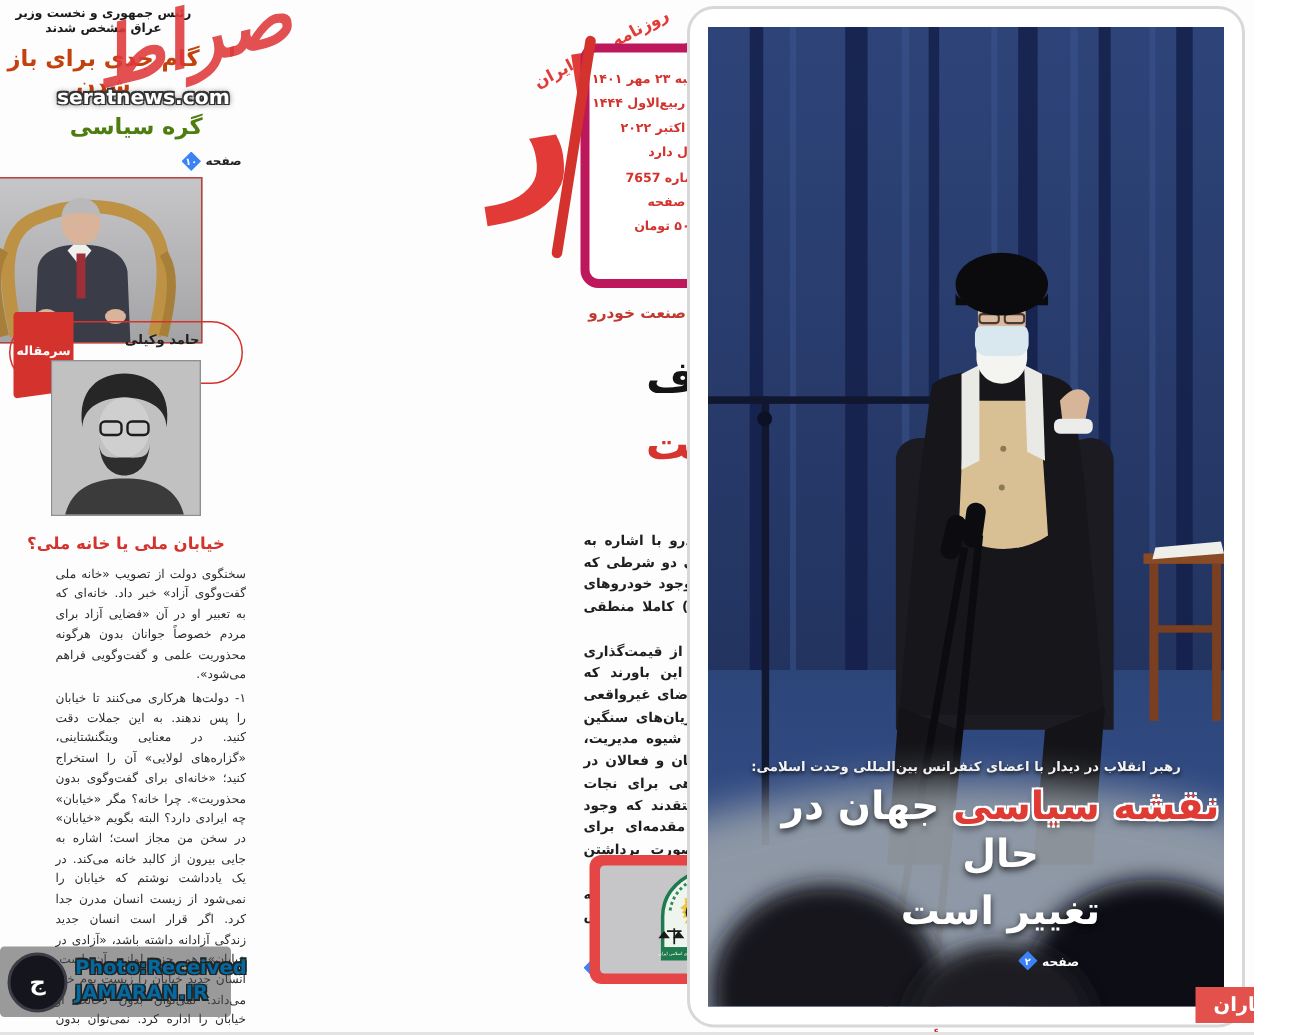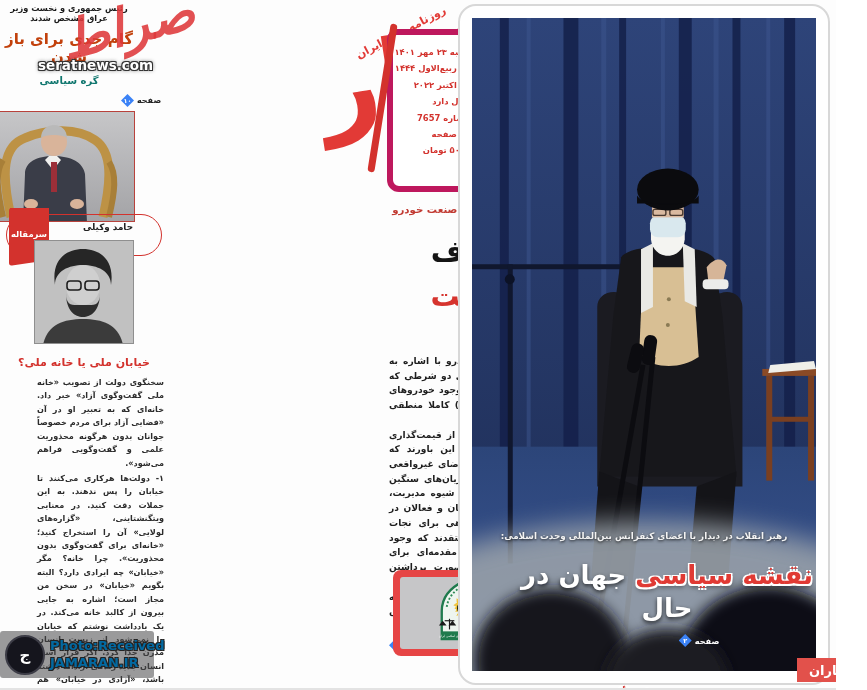--- a/index.html
+++ b/index.html
@@ -16,34 +16,34 @@
     width:13px; height:13px; background:#3b82f6;
     clip-path:polygon(50% 0,100% 50%,50% 100%,0 50%);
     color:#fff; font-size:6.5px; font-weight:bold; flex:0 0 auto;
   }
   .pg-diamond.white{ background:#fff; color:#d3322d; }
 
   
   .tl-article{ position:absolute; right:701px; left:3px; top:3px; width:auto; }
   .tl-kicker{ font-size:8.2px; font-weight:bold; color:#1a1a1a; text-align:center; }
   .tl-title1{ font-size:15px; font-weight:900; color:#c2410c; text-align:center; margin-top:7px; }
-  .tl-title2{ font-size:10px; font-weight:900; color:#0f766e; text-align:center; margin-top:9px; }
+  .tl-title2{ font-size:15px; font-weight:900; color:#4d7c0f; margin-top:9px; }
   .tl-pageref{ display:flex; align-items:center; gap:3px; justify-content:flex-end; margin:8px 0 4px; padding-left:118px; font-size:8px; font-weight:bold; color:#222; }
   .tl-photo{ width:161px; height:111px; border:1px solid #b8423c; overflow:hidden; position:relative; background:#b6b6b8; }
 
   
   .editorial{ position:absolute; left:4px; top:208px; width:160px; height:478px; overflow:hidden; }
   .ed-pill{ position:relative; height:42px; border:1.5px solid #d3322d; border-radius:21px; margin:6px 2px 0; }
   .ed-author{ position:absolute; top:7px; right:28px; font-size:8.8px; font-weight:bold; color:#222; }
   .ed-ribbon{ position:absolute; left:2px; top:-10px; width:40px; height:58px; background:#d3322d;
     transform:skewY(-8deg); border-radius:3px; display:flex; align-items:center; justify-content:center; }
   .ed-ribbon span{ color:#fff; font-size:8.4px; font-weight:bold; transform:skewY(8deg); }
   .ed-photo{ position:relative; z-index:2; width:100px; height:104px; margin:-16px auto 0; border:1px solid #8f8f8f; overflow:hidden; background:#cdcdcd; }
   .ed-title{ color:#d3322d; font-size:11px; font-weight:900; text-align:center; margin:12px 0 7px; }
-  .ed-body p{ font-size:8.1px; line-height:1.66; text-align:justify; color:#2d2d2d; font-weight:700;margin-left:33px; }
+  .ed-body p{ font-size:8.1px; line-height:1.66; text-align:justify; color:#2d2d2d; font-weight:400;margin-left:33px; }
   .ed-body p + p{ margin-top:2px; }
 
   
   .masthead{ position:absolute; left:385px; top:0; width:312px; height:201px; }
   .mh-logo{ position:absolute; right:88px; left:0; top:0; bottom:0; overflow:visible; }
   .mh-logo-text{ position:absolute; right:14px; top:16px; color:#e23a36; font-size:104px; font-weight:bold;
     transform:rotate(-9deg); line-height:1; letter-spacing:-4px; }
   .mh-tagline{ position:absolute; right:158px; top:26px; color:#e23a36; font-size:11px; font-weight:bold;
     transform:rotate(-28deg); white-space:nowrap; }
   .mh-datebox{ position:absolute; left:2px; top:29px; width:97px; height:163px;
@@ -75,21 +75,21 @@
   .police-photo{ width:128px; height:72px; background:#c6c6c8; border-radius:3px;
     display:flex; align-items:center; justify-content:center; }
 
   
   .photo-card{ position:absolute; left:489px; right:6px; left:auto; top:4px; width:372px; height:681px;
     background:#fff; border:2px solid #d8d8d8; border-radius:18px; padding:12px; }
   .big-photo{ width:100%; height:100%; border-radius:0; overflow:hidden; position:relative; background:#2b3f73; }
   .photo-caption{ position:absolute; left:0; right:0; bottom:24px; text-align:center; z-index:3; }
   .cap-kicker{ color:#f3f3f3; font-size:8.8px; font-weight:bold; text-shadow:0 1px 3px rgba(0,0,0,.85); }
   .cap-line{ font-size:26px; font-weight:900; color:#fff; line-height:1.25;
-    text-shadow:0 2px 4px rgba(0,0,0,.75); margin-top:18px;padding-left:46px; }
+    text-shadow:0 2px 4px rgba(0,0,0,.75); margin-top:5px;padding-left:46px; }
   .cap-line .red-outline{ color:#e03a34;
     text-shadow:-1.5px -1.5px 0 #fff, 1.5px -1.5px 0 #fff, -1.5px 1.5px 0 #fff, 1.5px 1.5px 0 #fff, 0 3px 5px rgba(0,0,0,.5); }
   .cap-pageref{ display:flex; align-items:center; gap:3px; justify-content:center; margin-top:10px;
     color:#fff; font-size:8.2px; font-weight:bold; transform:translateX(55px); }
 
   
   .wm-serat{ position:absolute; right:720px; right:auto; left:12px; top:2px; z-index:8; width:150px; height:100px; pointer-events:none; }
   .serat-logo{ position:absolute; left:48px; top:-6px; color:rgba(222,56,58,.88); font-size:52px; font-weight:bold;
     transform:rotate(-14deg); font-style:italic; }
   .serat-site{ position:absolute; left:26px; top:55px; direction:ltr; color:#fff; font-size:13.5px; font-weight:bold;
@@ -332,20 +332,21 @@
         <ellipse cx="80" cy="645" rx="78" ry="72" fill="#14141b" filter="url(#blurB)"></ellipse>
         <ellipse cx="298" cy="648" rx="88" ry="78" fill="#0f0f15" filter="url(#blurB)"></ellipse>
         <ellipse cx="196" cy="665" rx="62" ry="52" fill="#1b1b23" filter="url(#blurB)"></ellipse>
       </svg>
       <div class="photo-caption">
         <div class="cap-kicker">رهبر انقلاب در دیدار با اعضای کنفرانس بین‌المللی وحدت اسلامی:</div>
         <div class="cap-line">
           <span class="red-outline">نقشه سیاسی</span>
           <span>جهان در حال</span>
         </div>
+        <div class="cap-line">تغییر است</div>
         <div class="cap-pageref">
           <span>صفحه</span>
           <span class="pg-diamond">۲</span>
         </div>
       </div>
     </div>
   </div>
 
   <div class="wm-serat">
     <div class="serat-logo">صراط</div>

